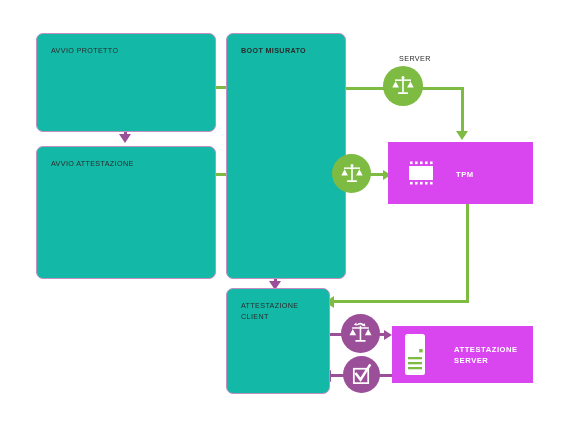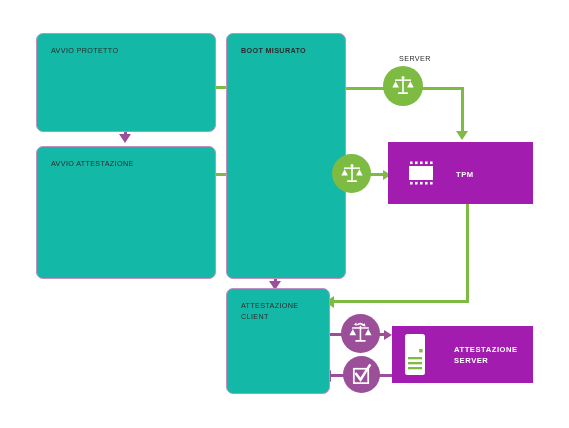--- a/index.html
+++ b/index.html
@@ -34,21 +34,21 @@
     letter-spacing: 0.35px;
     color: #2b2b2b;
     line-height: 1.55;
     white-space: pre-line;
   }
 
   
   .gbox {
     position: absolute;
     box-sizing: border-box;
-    background: #a21caf;
+    background: #d946ef;
     text-decoration: underline;
   }
   .gbox-label {
     position: absolute;
     font-size: 7.6px;
     font-weight: bold;
     letter-spacing: 0.55px;
     color: #ffffff;
     line-height: 1.45;
     white-space: pre-line;

